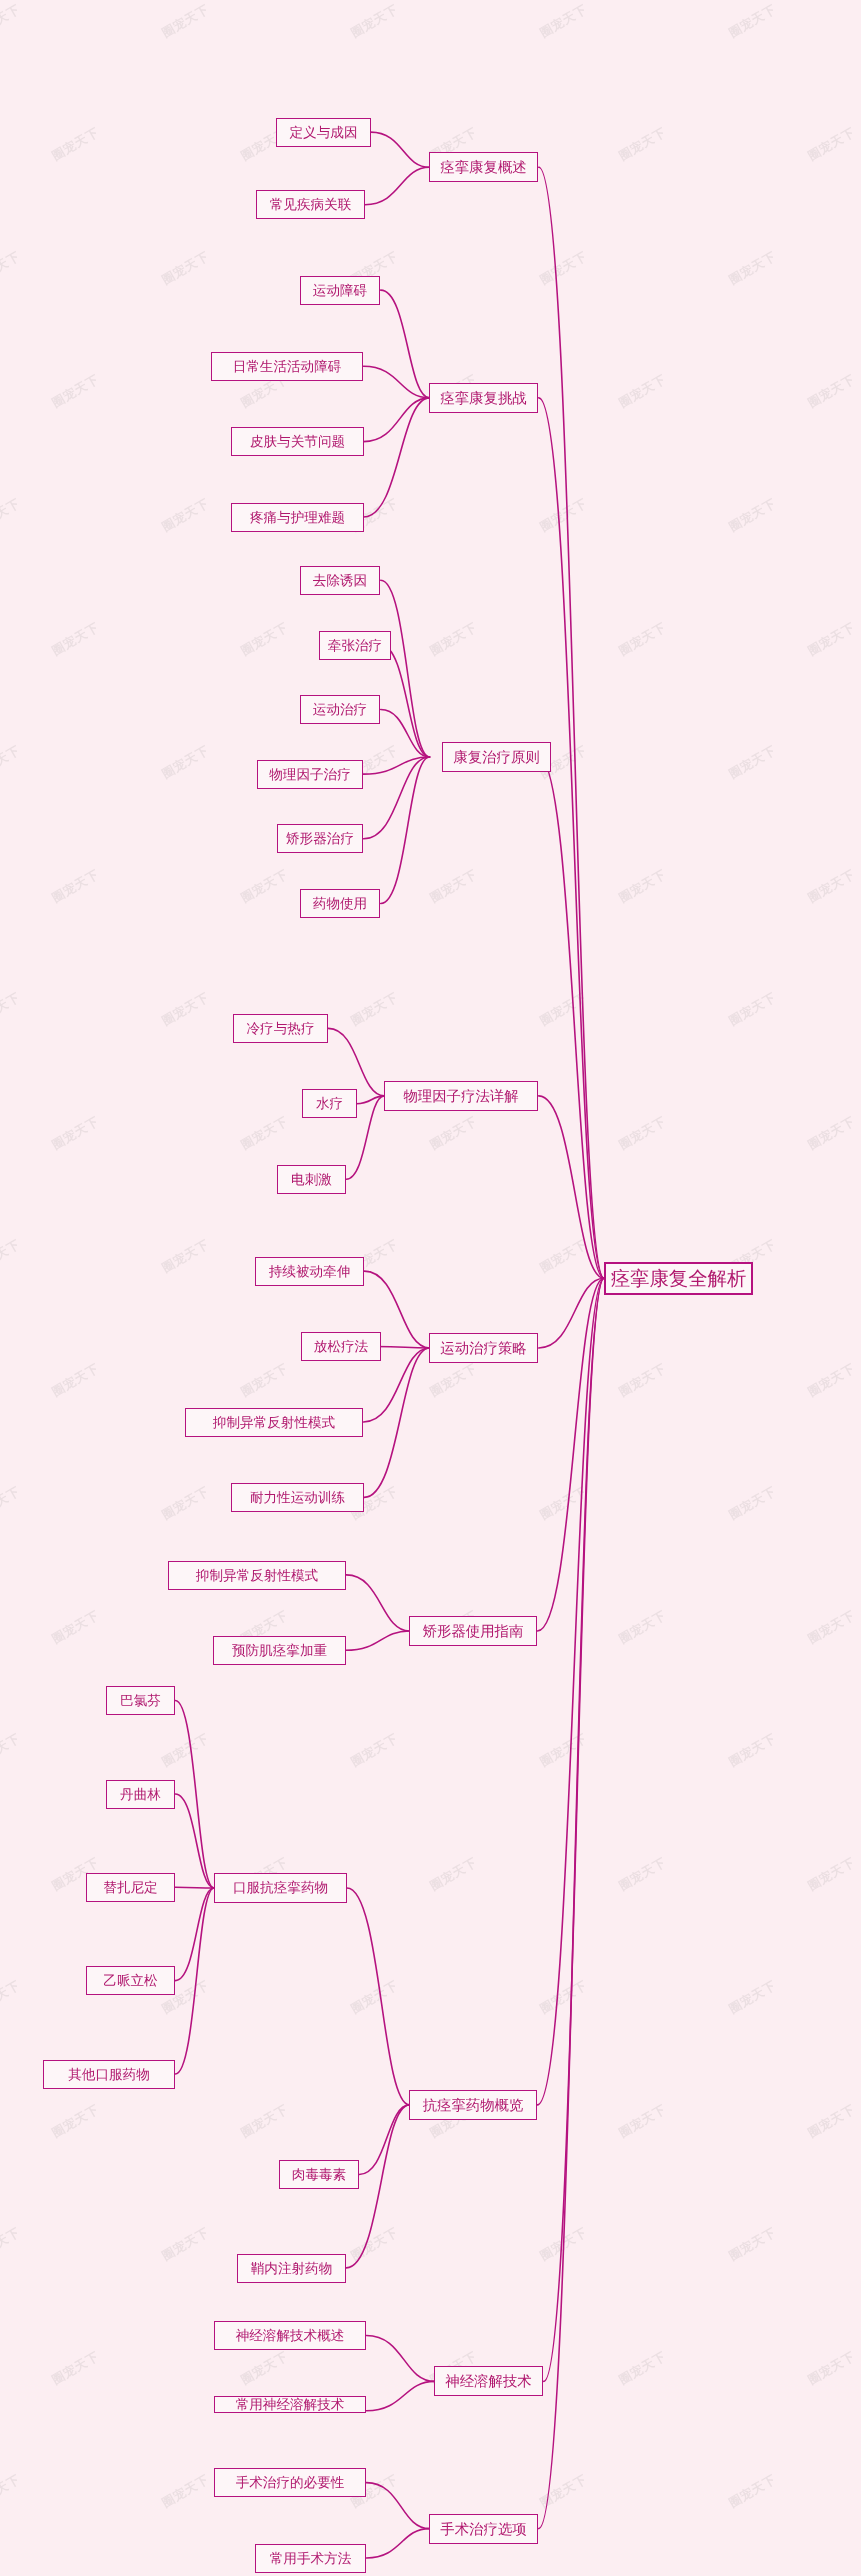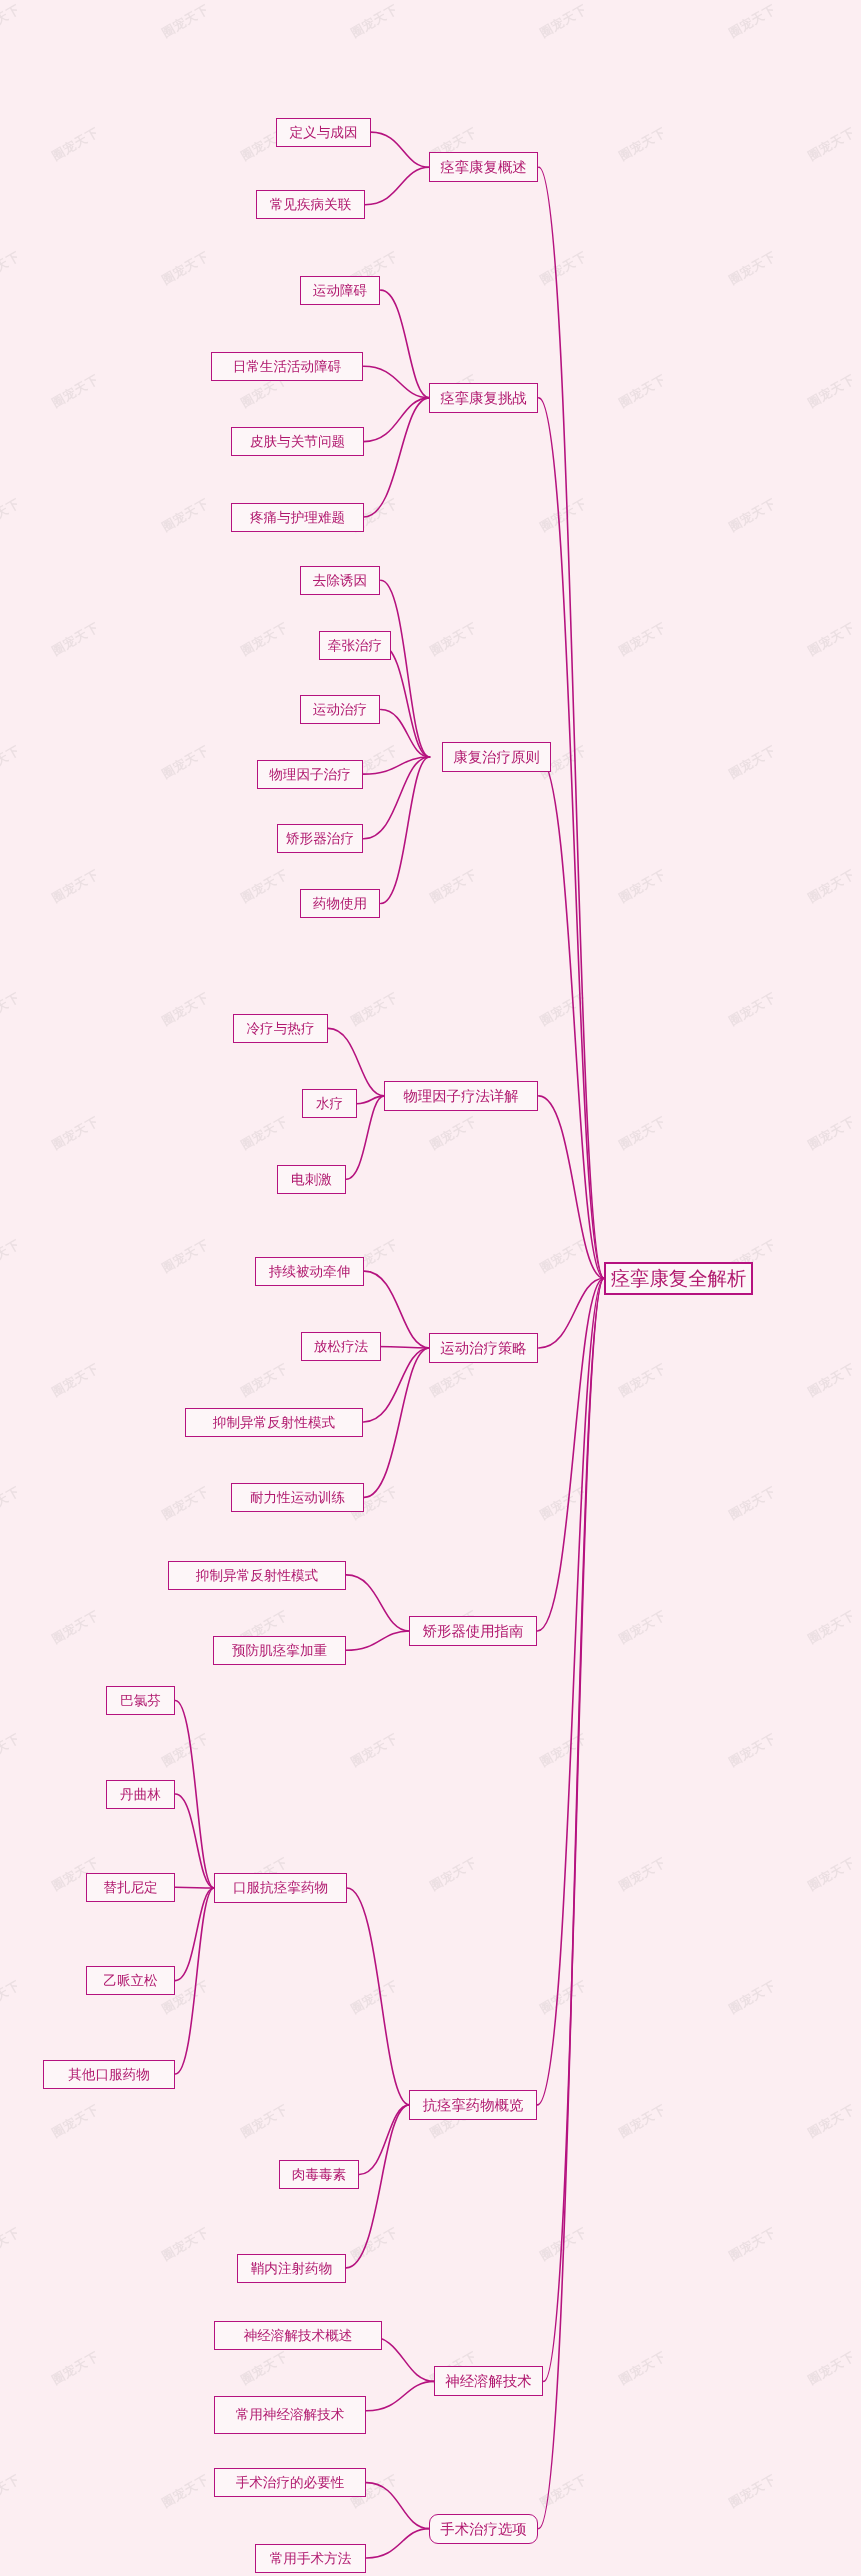--- a/index.html
+++ b/index.html
@@ -338,27 +338,27 @@
       </div>
       <div class="node lvl-2" style="left: 279px; top: 2160px; width: 80px; height: 29px;">
         <span>肉毒毒素</span>
       </div>
       <div class="node lvl-2" style="left: 237px; top: 2254px; width: 109px; height: 29px;">
         <span>鞘内注射药物</span>
       </div>
       <div class="node lvl-1" style="left: 434px; top: 2366px; width: 109px; height: 30px;">
         <span>神经溶解技术</span>
       </div>
-      <div class="node lvl-2" style="left: 214px; top: 2321px; width: 168px; height: 29px; justify-content: center;">
+      <div class="node lvl-2" style="left: 214px; top: 2321px; width: 152px; height: 29px; justify-content: center;">
         <span>神经溶解技术概述</span>
       </div>
-      <div class="node lvl-2" style="left: 214px; top: 2396px; width: 152px; height: 38px;">
+      <div class="node lvl-2" style="left: 214px; top: 2396px; width: 152px; height: 17px;">
         <span>常用神经溶解技术</span>
       </div>
-      <div class="node lvl-1" style="left: 429px; top: 2514px; width: 109px; height: 30px; border-radius: 9px;">
+      <div class="node lvl-1" style="left: 429px; top: 2514px; width: 109px; height: 30px;">
         <span>手术治疗选项</span>
       </div>
       <div class="node lvl-2" style="left: 214px; top: 2468px; width: 152px; height: 29px;">
         <span>手术治疗的必要性</span>
       </div>
       <div class="node lvl-2" style="left: 255px; top: 2544px; width: 111px; height: 29px;">
         <span>常用手术方法</span>
       </div>
     </div>
 </div>

